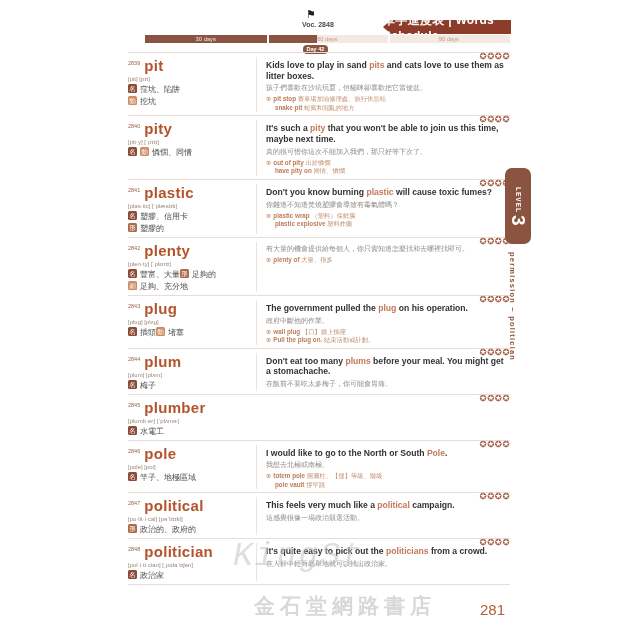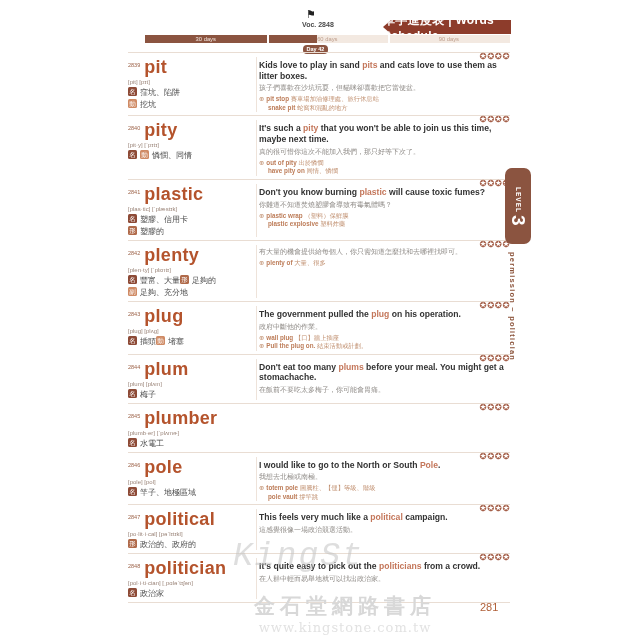--- a/index.html
+++ b/index.html
@@ -21,23 +21,23 @@
   .seg-label.s1{left:33.3%;color:#bd9c8a;}
   .seg-label.s2{left:66.6%;color:#bd9c8a;}
   .day-badge{position:absolute;top:45px;height:9px;padding:0 4px;background:#8b5440;
      border-radius:4px;color:#fff;font-size:5.5px;line-height:9px;font-weight:bold;}
   
   .list{position:absolute;left:128px;top:52px;width:382px;}
   .row{position:relative;display:flex;border-top:1px solid #e9ddd3;padding:4px 0 3px;}
   .row:last-child{border-bottom:1px solid #e9ddd3;}
   .stars{position:absolute;top:-2px;right:0;color:#a5604a;font-size:8.5px;letter-spacing:.5px;}
   .left{width:128px;flex:0 0 128px;}
-  .right{flex:1;border-left:1px solid #eee3da;padding-left:2px;padding-right:2px;}
+  .right{flex:1;border-left:1px solid #eee3da;padding-left:9px;padding-right:2px;}
   .num{font-size:5.5px;color:#9c6248;margin-right:4px;vertical-align:6px;}
-  .word{font-size:18px;font-weight:bold;color:#b4532c;letter-spacing:.3px;}
+  .word{font-size:15px;font-weight:bold;color:#b4532c;letter-spacing:.3px;}
   .phon{font-size:6px;color:#9a8478;margin:1px 0 2px;}
   .mline{font-size:8px;color:#4c4c4c;margin-top:1px;line-height:10px;}
   .pos{display:inline-block;width:9px;height:9px;line-height:9px;text-align:center;
        color:#fff;font-size:6.5px;border-radius:1.5px;margin-right:3px;vertical-align:1px;}
   .pos.dark{background:#8d4a36;} .pos.mid{background:#b06a4a;} .pos.light{background:#cf8a64;}
   .en{font-size:8.6px;font-weight:bold;color:#333;line-height:1.25;margin-top:3px;}
   .en .kw{color:#c4775b;}
   .zh{font-size:7px;color:#8e8a86;margin-top:2px;}
   .notes{margin-top:2px;}
   .note{font-size:6.3px;color:#c08f6f;line-height:8.5px;}
@@ -52,21 +52,21 @@
   .level-tab .ln{font-size:19px;font-weight:bold;margin-top:2px;}
   .range{position:absolute;left:508px;top:252px;writing-mode:vertical-rl;
      font-size:7.5px;font-weight:bold;color:#8a5138;letter-spacing:1.2px;}
   
   .wm-overlay{position:absolute;left:233px;top:538px;font-family:Liberation Mono, monospace;
      font-style:italic;font-size:33px;color:rgba(195,195,195,.55);letter-spacing:2px;}
   .wm-bottom{position:absolute;left:170px;top:592px;width:350px;text-align:center;
      font-family:"DejaVu Serif",serif;}
   .wm-line1{font-size:21px;font-weight:bold;color:#d8d8d8;letter-spacing:5px;font-family:Liberation Mono, monospace;}
   .wm-line2{font-size:13px;color:#e2e2e2;letter-spacing:1px;}
-  .pageno{position:absolute;left:480px;top:601px;font-size:11px;color:#b06038;}
+  .pageno{position:absolute;left:480px;top:601px;font-size:15px;color:#b06038;}
 </style>
 </head>
 <body>
 
 <div class="page">
 
   <div class="flag">⚑</div>
   <div class="voc">Voc. 2848</div>
   <div class="sched-badge">單字進度表 | Words Schedule</div>
 
@@ -226,17 +226,16 @@
 
   <div class="level-tab">
     <span class="lv">LEVEL</span>
     <span class="ln">3</span>
   </div>
   <div class="range">permission ~ politician</div>
 
   <div class="wm-overlay">KingSt</div>
   <div class="wm-bottom">
     <div class="wm-line1">金石堂網路書店</div>
-    <div class="wm-line2">www.kingstone.com.tw</div>
   </div>
   <div class="pageno">281</div>
 
 </div>
 
 </body></html>

